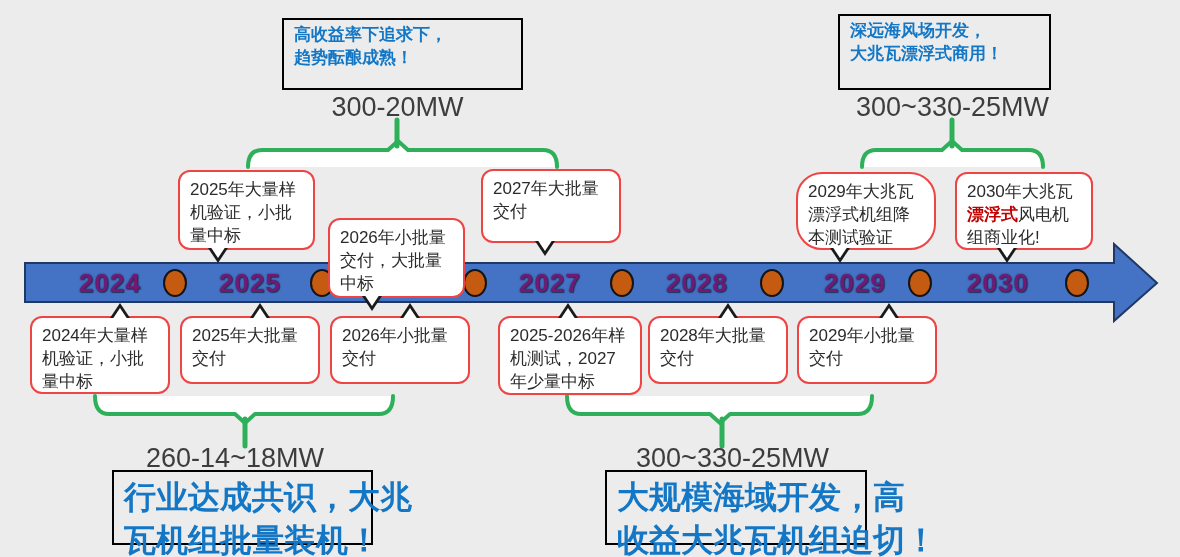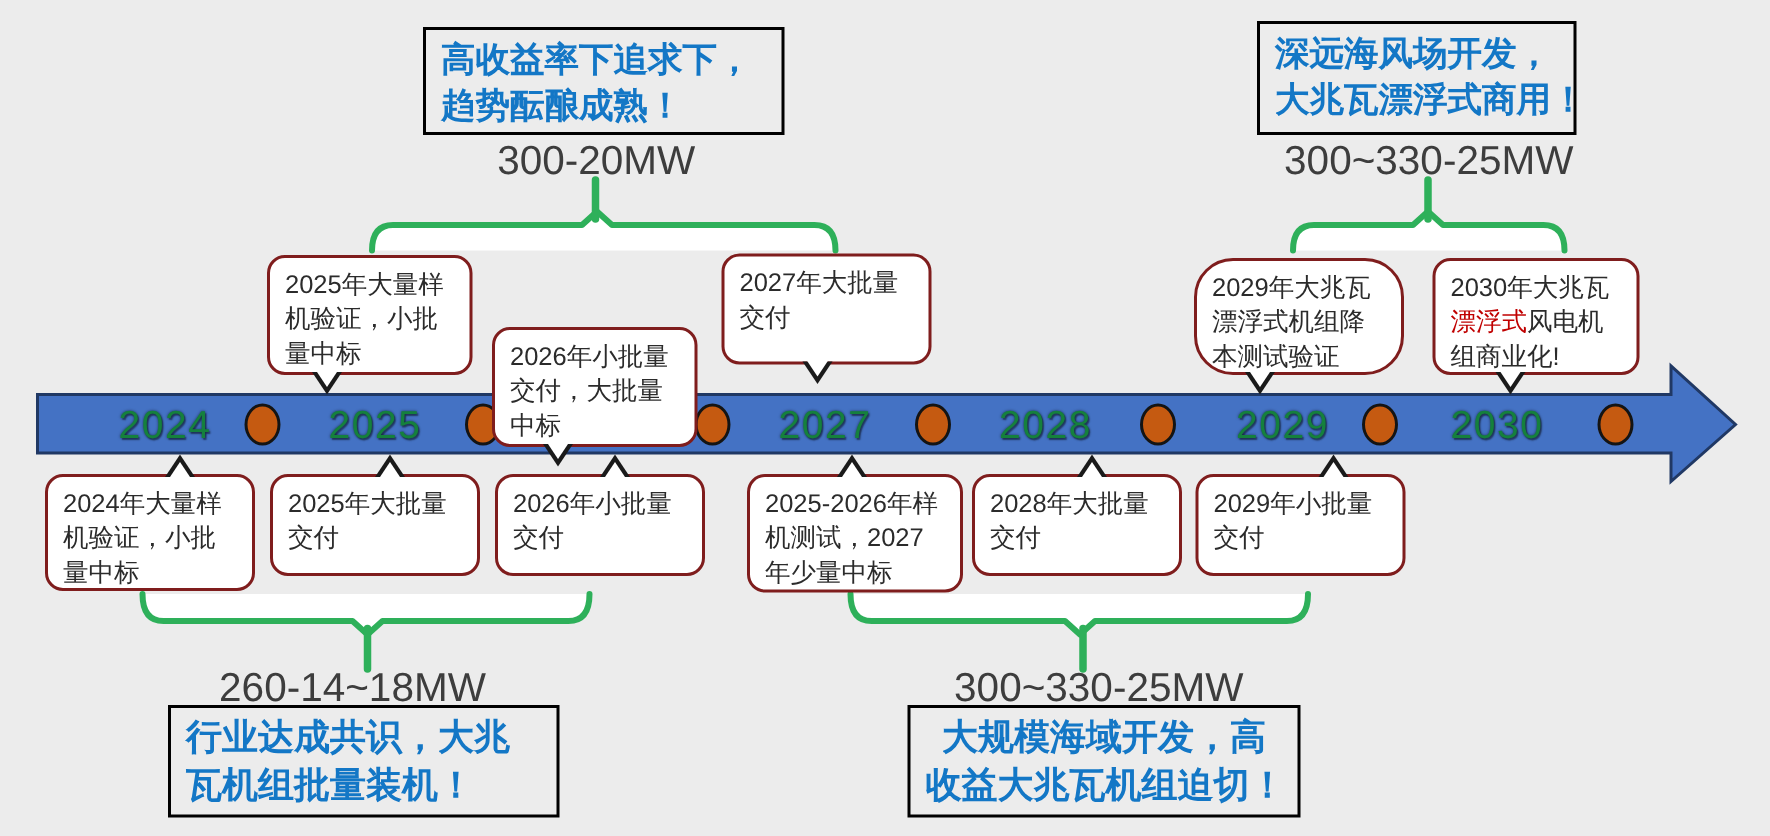--- a/index.html
+++ b/index.html
@@ -18,64 +18,64 @@
     position:absolute;
     border:2px solid #000;
     color:#1377C6;
     font-weight:bold;
     padding:4px 10px;
     box-sizing:border-box;
     line-height:1.35;
     background:transparent;
   }
   .headline span{display:block;white-space:nowrap;}
-  .hl-top{font-size:23px;}
-  .hl-bottom{font-size:24px;}
+  .hl-top{font-size:17px;}
+  .hl-bottom{font-size:32px;}
   
   .mw{
     position:absolute;
     font-size:27px;
     color:#3D3D3D;
     text-align:center;
     white-space:nowrap;
   }
   
   .year{
     position:absolute;
     top:268px;
     transform:translateX(-50%);
-    color:#15803d;
-    font-weight:normal;
+    color:#701a75;
+    font-weight:bold;
     font-size:26px;
     text-shadow:0 0 2px rgba(0,0,0,.55),1px 1px 1px rgba(0,0,0,.45);
     letter-spacing:1px;
   }
   .dot{
     position:absolute;
     top:269px;
     width:24px;height:28px;
     transform:translateX(-50%);
     background:#C55A11;
     border:2px solid #141414;
     border-radius:50%;
     box-sizing:border-box;
   }
   
   .callout{
     position:absolute;
     background:#fff;
-    border:2px solid #7f1d1d;
+    border:2px solid #ef4444;
     border-radius:12px;
     box-sizing:border-box;
     padding:7px 10px;
     font-size:17px;
     line-height:1.34;
     color:#2B2B2B;
   }
-  .callout .hl-red{color:#C00000;font-weight:normal;text-align:right;}
+  .callout .hl-red{color:#C00000;font-weight:bold;text-align:right;}
   .callout::before,.callout::after{
     content:"";position:absolute;width:0;height:0;
     border-left:10px solid transparent;
     border-right:10px solid transparent;
   }
   
   .callout.down::before{
     bottom:-15px;left:var(--tx,40px);
     border-top:15px solid #1A1A1A;
   }

